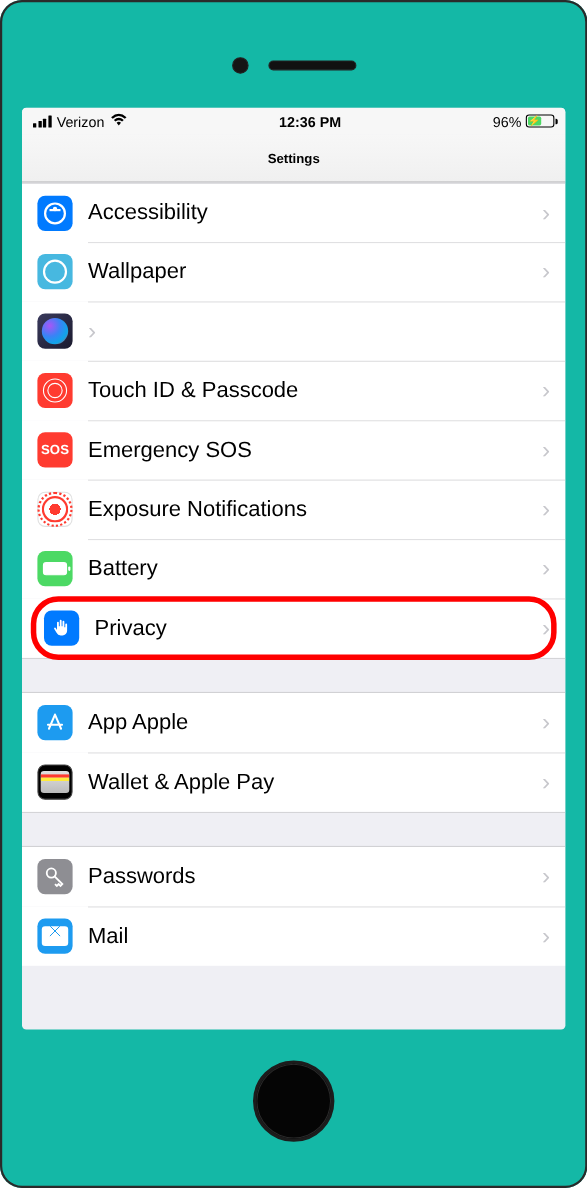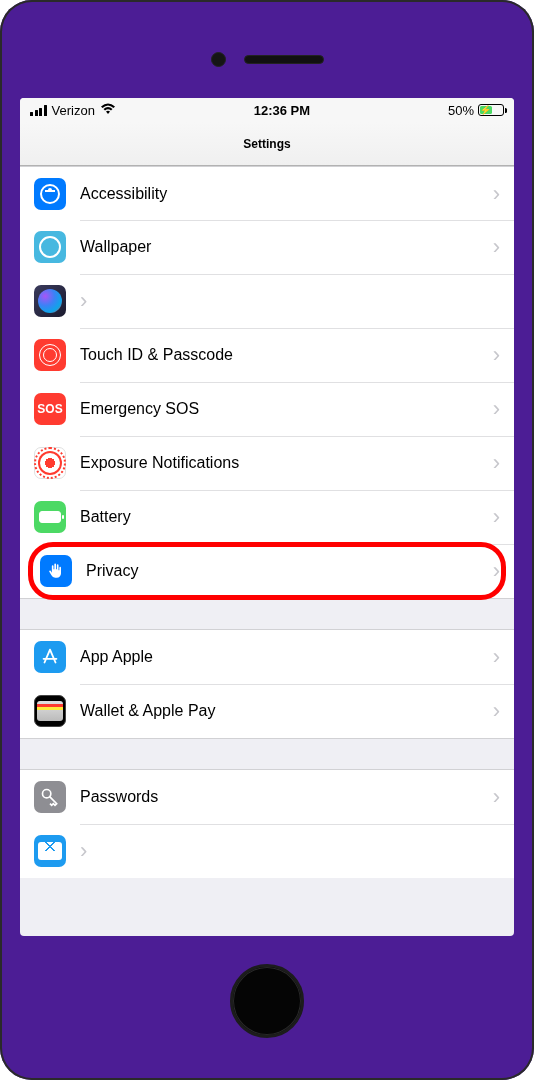--- a/index.html
+++ b/index.html
@@ -6,22 +6,22 @@
     body {
       font-family: -apple-system, "Helvetica Neue", Helvetica, Arial, sans-serif;
       background: #fff;
       display: flex;
       justify-content: center;
       padding: 0;
     }
     .phone-frame {
       width: 534px;
       height: 1080px;
-      background: #4c1d95;
-      border-radius: 32px;
+      background: #14b8a6;
+      border-radius: 20px;
       padding: 20px;
       position: relative;
       box-shadow: 0 0 0 2px #2a2a2a inset;
     }
     .speaker-area {
       height: 78px;
       display: flex;
       justify-content: center;
       align-items: center;
       gap: 18px;
@@ -144,21 +144,21 @@
       margin-right: 14px;
       display: flex;
       align-items: center;
       justify-content: center;
       color: #fff;
       font-size: 18px;
       flex-shrink: 0;
     }
     .row-label {
       flex: 1;
-      font-size: 16px;
+      font-size: 20px;
       color: #000;
     }
     .chevron {
       color: #c7c7cc;
       font-size: 22px;
       font-weight: 300;
     }
     .highlight {
       position: absolute;
       border: 5px solid #ff0000;
@@ -262,21 +262,21 @@
           </div>
         <span>Verizon</span>
         <span class="wifi-icon">
           <svg width="16" height="12" viewBox="0 0 16 12">
               <path d="M8 11 L6 8.5 Q8 7 10 8.5 Z M3.5 6 Q8 2 12.5 6 L11 7.5 Q8 5 5 7.5 Z M1 3.5 Q8 -2.5 15 3.5 L13.5 5 Q8 0 2.5 5 Z" fill="#000"></path>
             </svg>
         </span>
       </div>
       <div class="status-center">12:36 PM</div>
       <div class="status-right">
-        <span>50%</span>
+        <span>96%</span>
         <div class="battery">
           <div class="battery-fill">
               <span class="bolt">⚡</span>
             </div>
         </div>
       </div>
     </div>
 
     <div class="nav-bar">
       <span>Settings</span>
@@ -369,20 +369,21 @@
               <path d="M11 11 L20 20 L18 22 L16 20 L14 22 L12 20" stroke="#fff" stroke-width="2" fill="none"></path>
             </svg>
         </div>
         <div class="row-label">Passwords</div>
         <div class="chevron">›</div>
       </div>
       <div class="row">
         <div class="row-icon ic-mail">
             <div class="mail-env"></div>
           </div>
+        <div class="row-label">Mail</div>
         <div class="chevron">›</div>
       </div>
 
     </div>
 
   </div>
 
   <div class="home-area">
     <div class="home-button"></div>
   </div>

